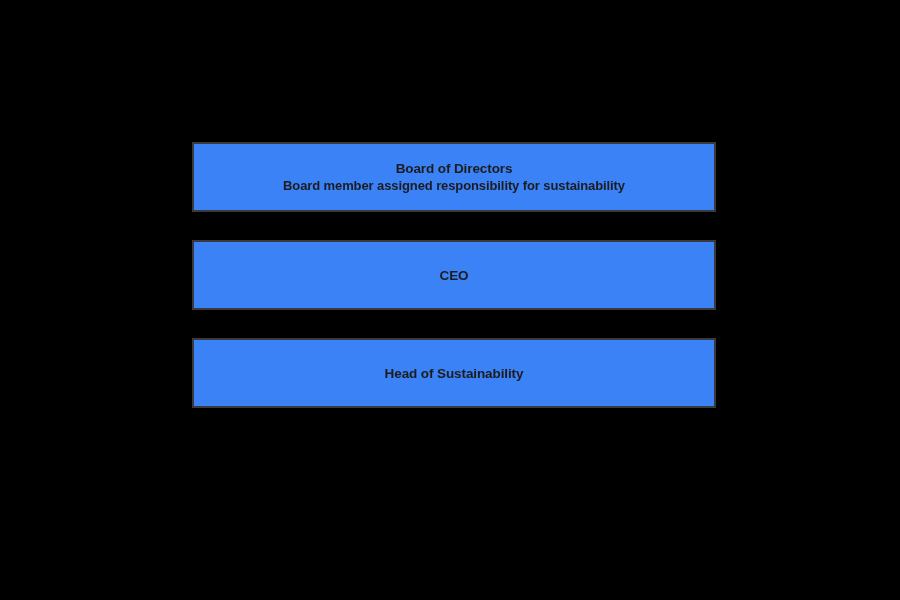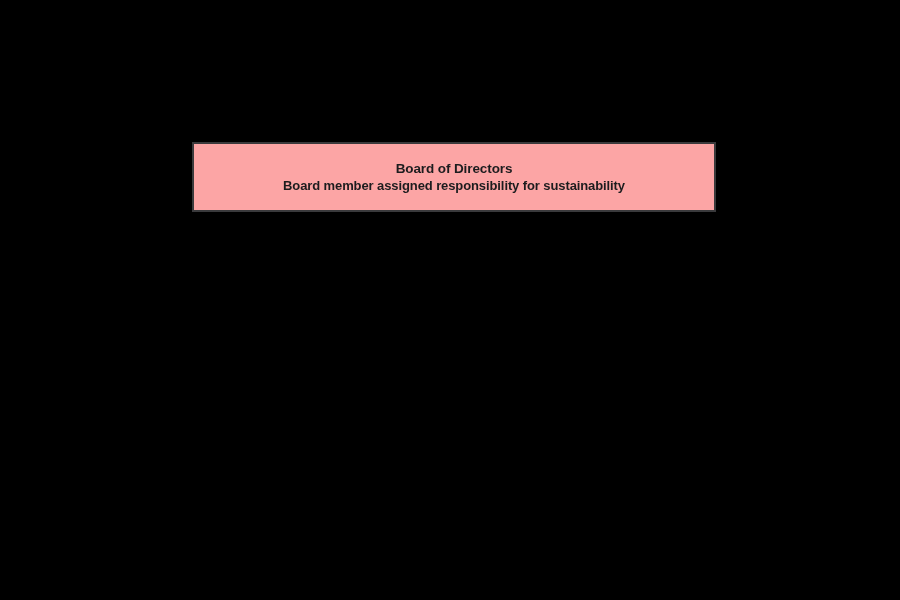--- a/index.html
+++ b/index.html
@@ -25,21 +25,21 @@
     top: 142px;
     width: 524px;
     display: flex;
     flex-direction: column;
     gap: 28px;
   }
   .node-box {
     box-sizing: border-box;
     width: 524px;
     border: 2px solid #3a3a3c;
-    background: #fca5a5;
+    background: #3b82f6;
     display: flex;
     flex-direction: column;
     align-items: center;
     justify-content: center;
     text-align: center;
     padding: 10px 14px;
   }
   .node-box.tall {
     height: 70px;
   }
@@ -59,17 +59,23 @@
 <body>
 
 <div id="diagram-canvas">
   <div class="hierarchy-stack">
 
     <div class="node-box tall">
       <div class="node-line">Board of Directors</div>
       <div class="node-line sub">Board member assigned responsibility for sustainability</div>
     </div>
 
+    <div class="node-box tall">
+      <div class="node-line">CEO</div>
+    </div>
 
+    <div class="node-box tall">
+      <div class="node-line">Head of Sustainability</div>
+    </div>
 
 
   </div>
 </div>
 
 </body></html>

